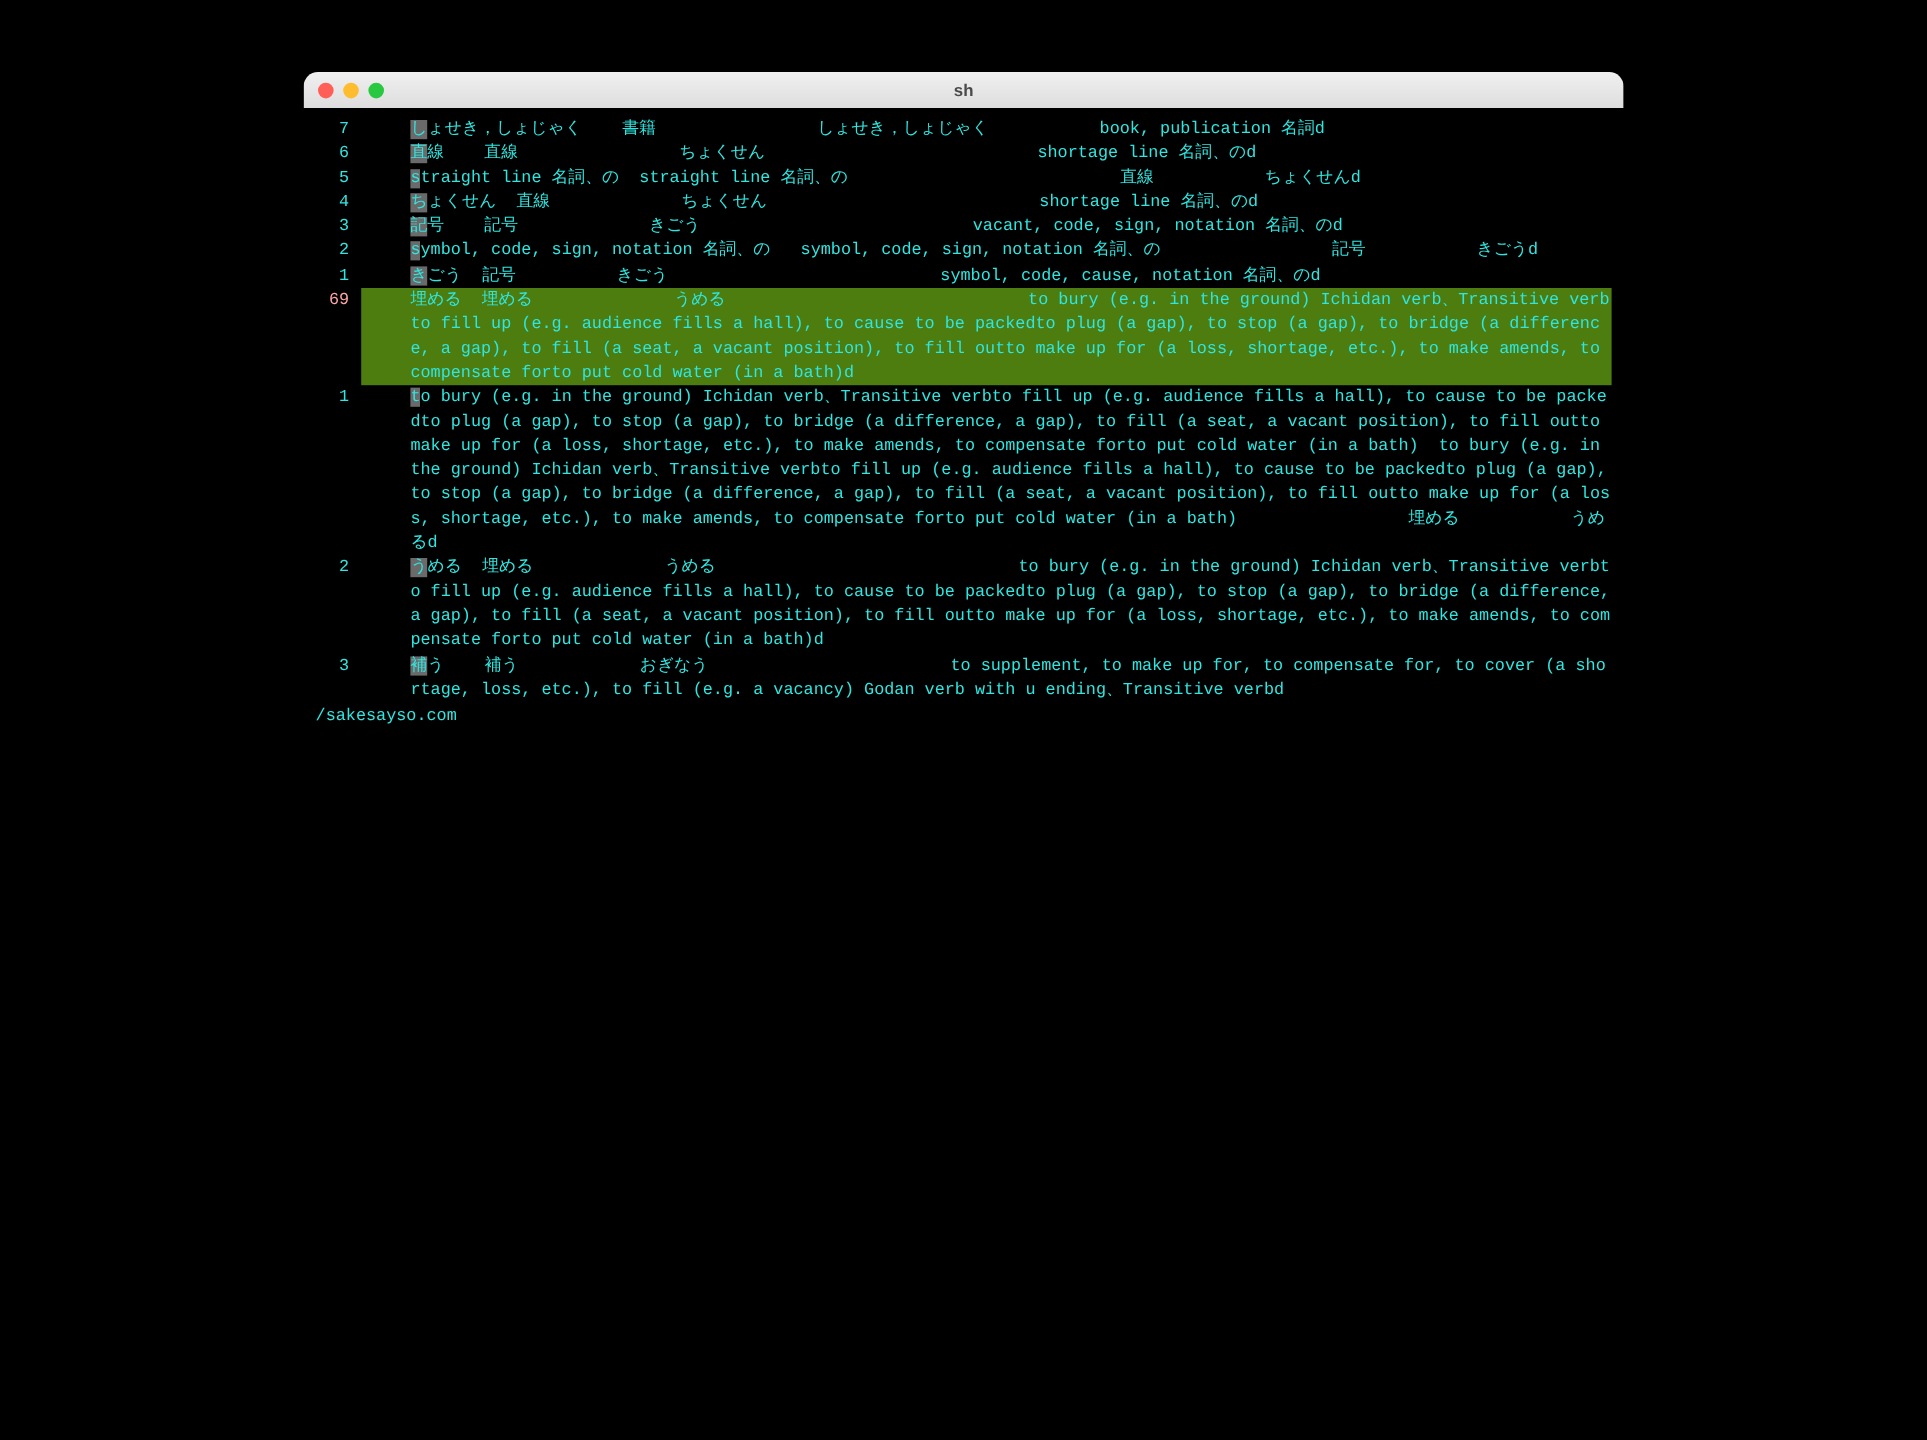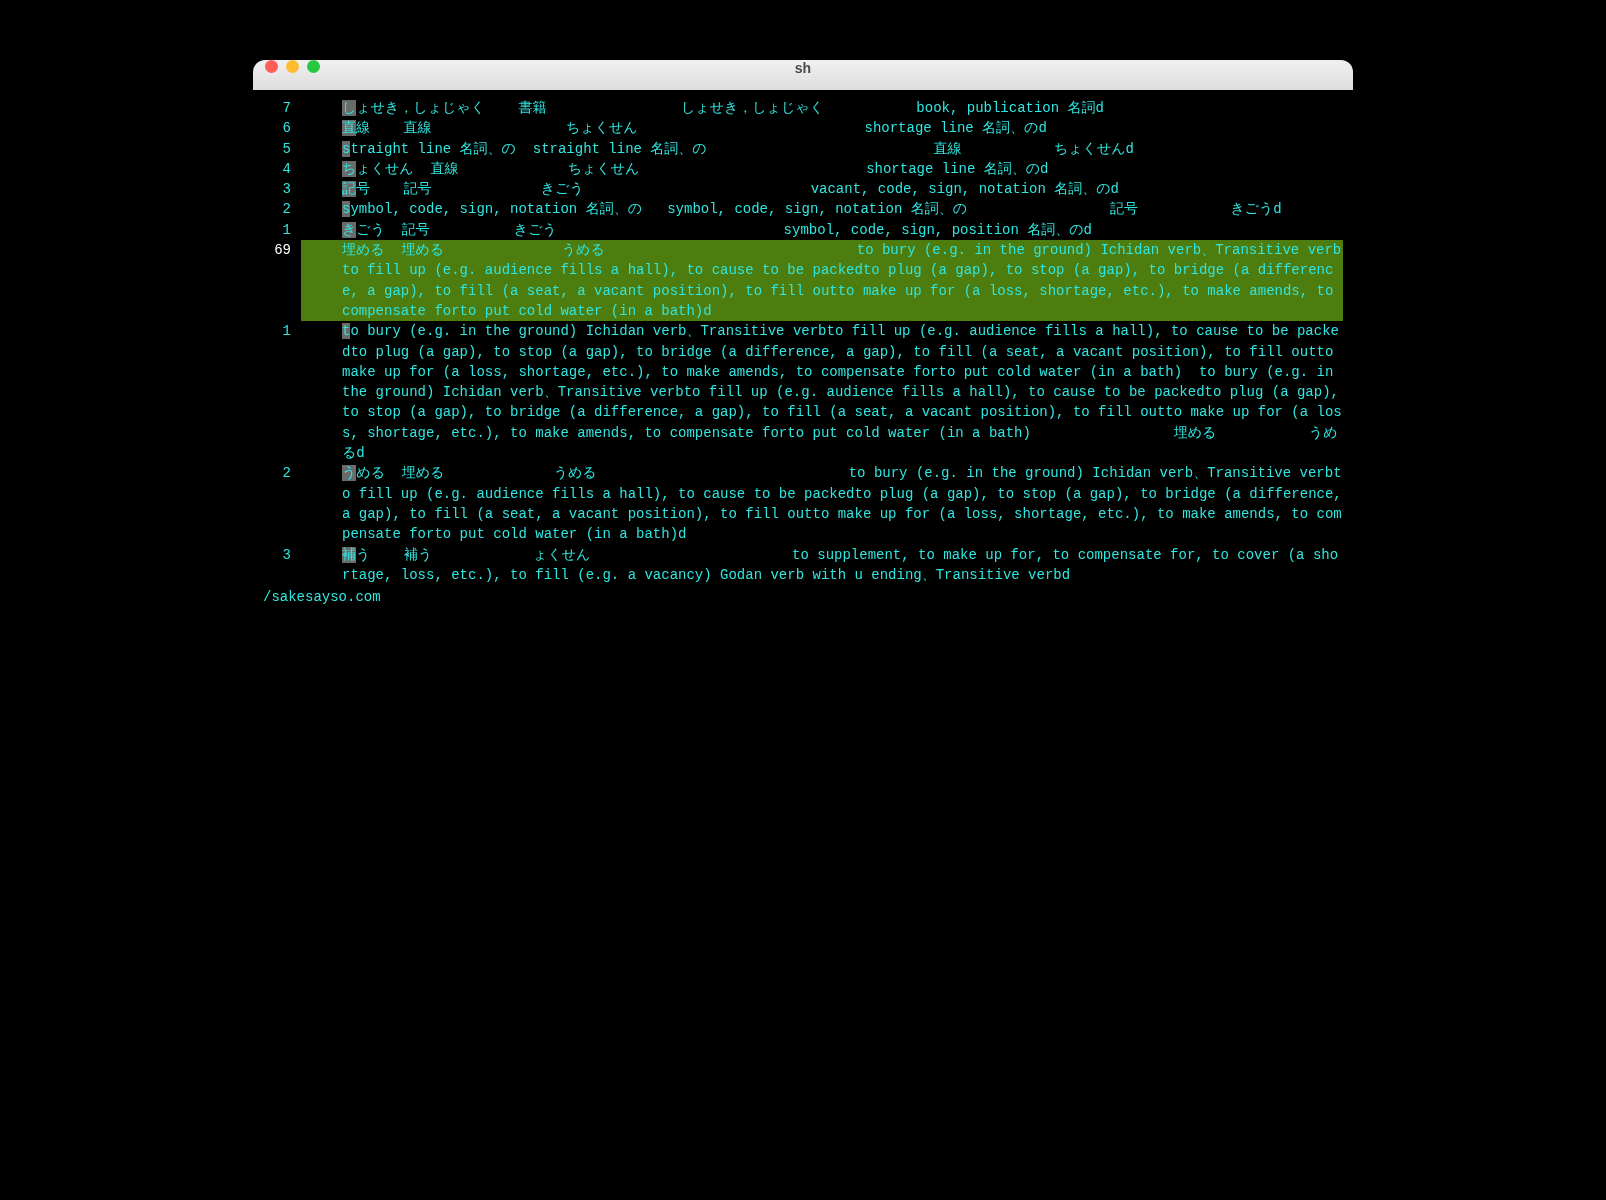--- a/index.html
+++ b/index.html
@@ -18,20 +18,21 @@
       background: #000;
       border-radius: 12px;
       overflow: hidden;
       box-shadow: 0 20px 60px rgba(0,0,0,0.8);
     }
     .titlebar {
       background: #e8e8e8;
       background: linear-gradient(#f0f0f0, #dedede);
       height: 30px;
       display: flex;
+      align-items: center;
       padding: 0 12px;
       position: relative;
     }
     .traffic-lights {
       display: flex;
       gap: 8px;
     }
     .light {
       width: 13px;
       height: 13px;
@@ -76,21 +77,21 @@
       word-break: break-all;
       padding-left: 41px;
     }
     .hl-char {
       background: #6a6a6a;
       color: #2fe6e0;
     }
     .selected .content {
       background: #4d7c0f;
     }
-    .selected .num { color: #ffffff; }
+    .selected .num { color: #fca5a5; }
     .footer {
       color: #2fe6e0;
       padding-top: 2px;
     }
   </style>
 </head>
 <body>
 
 <div class="window">
   <div class="titlebar">
@@ -122,34 +123,34 @@
         <div class="row">
           <div class="num">3</div>
           <div class="content"><span class="hl-char">記</span><span>号    記号             きごう                           vacant, code, sign, notation 名詞、のd</span></div>
         </div>
         <div class="row">
           <div class="num">2</div>
           <div class="content"><span class="hl-char">s</span><span>ymbol, code, sign, notation 名詞、の   symbol, code, sign, notation 名詞、の                 記号           きごうd</span></div>
         </div>
         <div class="row">
           <div class="num">1</div>
-          <div class="content"><span class="hl-char">き</span><span>ごう  記号          きごう                           symbol, code, sign, position 名詞、のd</span></div>
+          <div class="content"><span class="hl-char">き</span><span>ごう  記号          きごう                           symbol, code, cause, notation 名詞、のd</span></div>
         </div>
         <div class="row selected">
           <div class="num yellow-num">69</div>
           <div class="content"><span>埋める  埋める              うめる                              to bury (e.g. in the ground) Ichidan verb、Transitive verbto fill up (e.g. audience fills a hall), to cause to be packedto plug (a gap), to stop (a gap), to bridge (a difference, a gap), to fill (a seat, a vacant position), to fill outto make up for (a loss, shortage, etc.), to make amends, to compensate forto put cold water (in a bath)d</span></div>
         </div>
         <div class="row">
           <div class="num">1</div>
           <div class="content"><span class="hl-char">t</span><span>o bury (e.g. in the ground) Ichidan verb、Transitive verbto fill up (e.g. audience fills a hall), to cause to be packedto plug (a gap), to stop (a gap), to bridge (a difference, a gap), to fill (a seat, a vacant position), to fill outto make up for (a loss, shortage, etc.), to make amends, to compensate forto put cold water (in a bath)  to bury (e.g. in the ground) Ichidan verb、Transitive verbto fill up (e.g. audience fills a hall), to cause to be packedto plug (a gap), to stop (a gap), to bridge (a difference, a gap), to fill (a seat, a vacant position), to fill outto make up for (a loss, shortage, etc.), to make amends, to compensate forto put cold water (in a bath)                 埋める           うめるd</span></div>
         </div>
         <div class="row">
           <div class="num">2</div>
           <div class="content"><span class="hl-char">う</span><span>める  埋める             うめる                              to bury (e.g. in the ground) Ichidan verb、Transitive verbto fill up (e.g. audience fills a hall), to cause to be packedto plug (a gap), to stop (a gap), to bridge (a difference, a gap), to fill (a seat, a vacant position), to fill outto make up for (a loss, shortage, etc.), to make amends, to compensate forto put cold water (in a bath)d</span></div>
         </div>
         <div class="row">
           <div class="num">3</div>
-          <div class="content"><span class="hl-char">補</span><span>う    補う            ょくせん                        to supplement, to make up for, to compensate for, to cover (a shortage, loss, etc.), to fill (e.g. a vacancy) Godan verb with u ending、Transitive verbd</span></div>
+          <div class="content"><span class="hl-char">補</span><span>う    補う            おぎなう                        to supplement, to make up for, to compensate for, to cover (a shortage, loss, etc.), to fill (e.g. a vacancy) Godan verb with u ending、Transitive verbd</span></div>
         </div>
       </div>
     <div class="footer">/sakesayso.com</div>
   </div>
 </div>
 
 </body></html>

